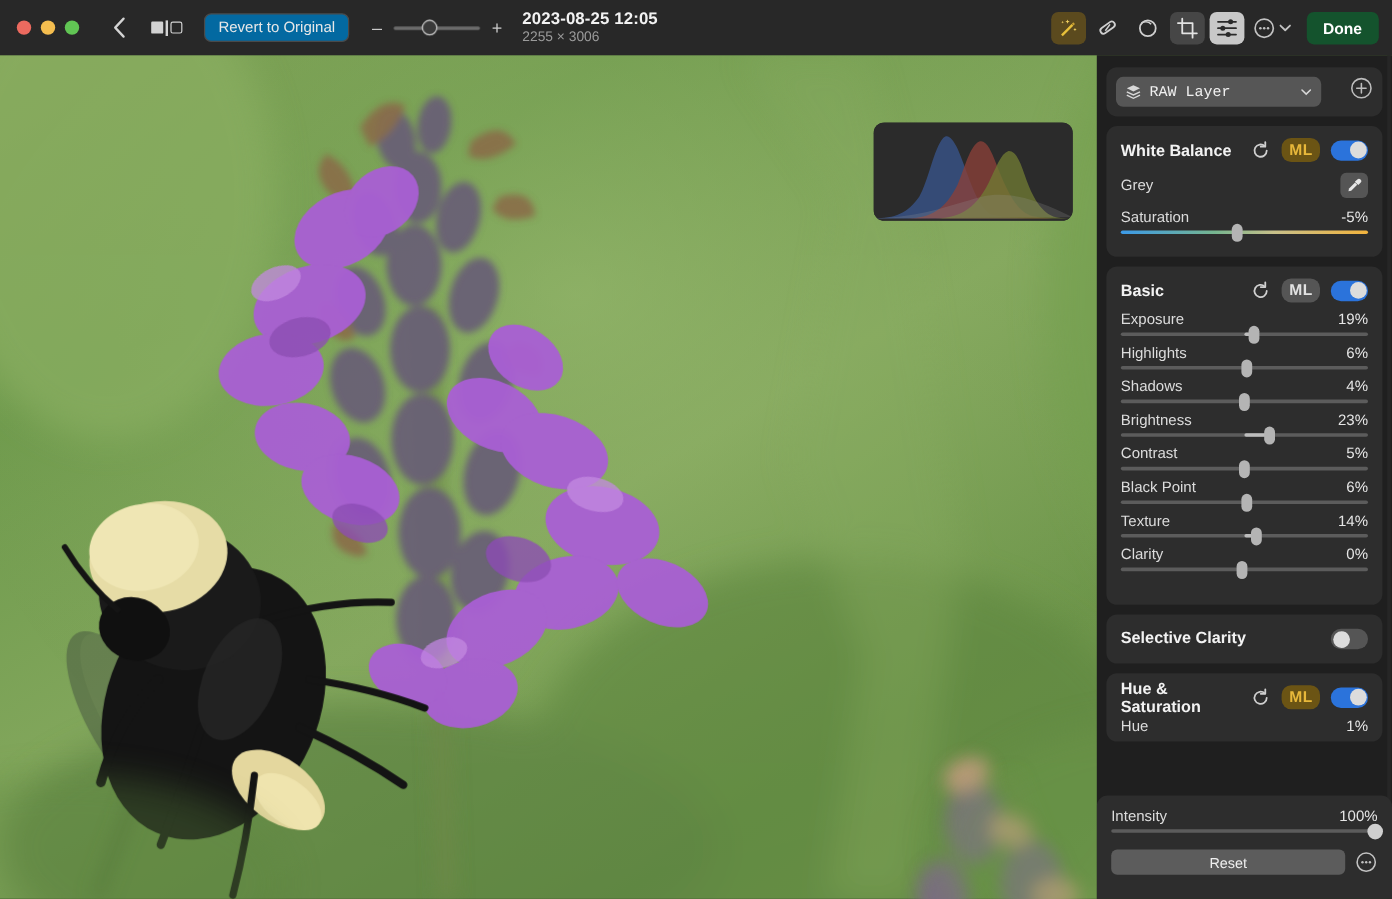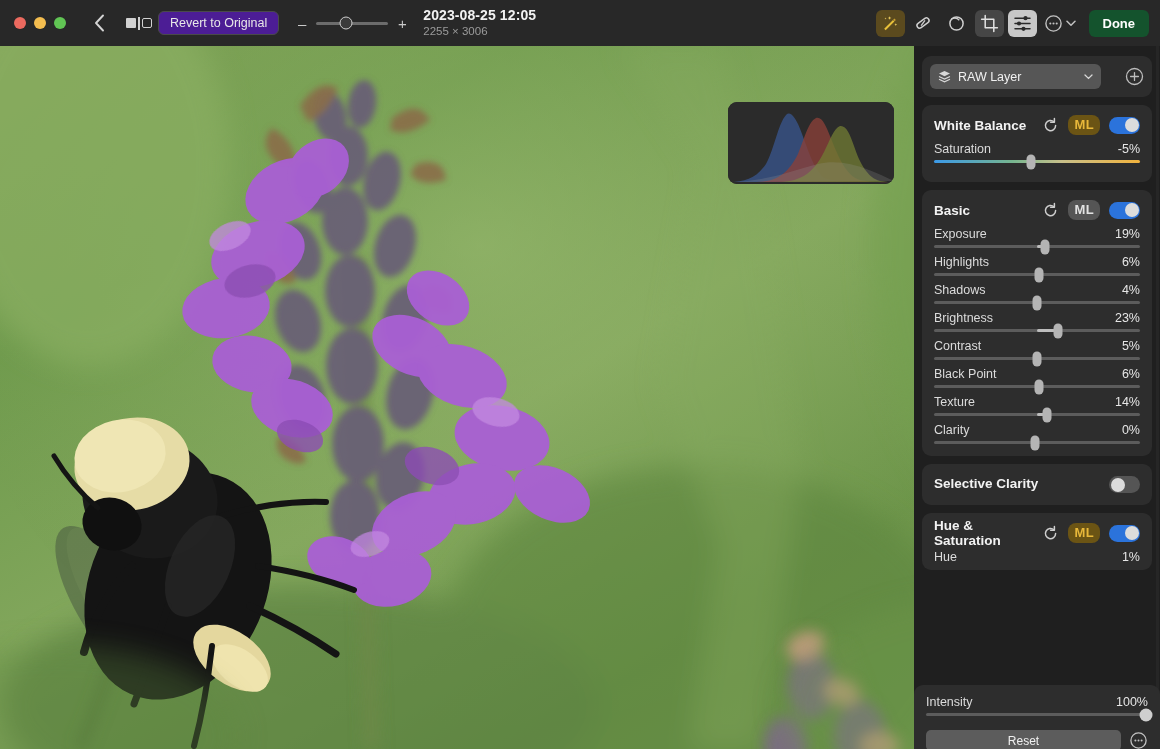--- a/index.html
+++ b/index.html
@@ -34,24 +34,24 @@
   .split-btn {
     margin-left: 14px; width: 30px; height: 26px;
     display: flex; align-items: center; justify-content: center;
     gap: 0px; cursor: pointer;
   }
   .sq-fill { width: 10px; height: 10px; background: #d2d2d2; border-radius: 1px; }
   .sq-bar  { width: 1.5px; height: 13px; background: #d2d2d2; margin: 0 2.5px; }
   .sq-out  { width: 10px; height: 10px; border: 1.5px solid #d2d2d2; border-radius: 2px; }
 
   .revert-btn {
-    margin-left: 4px;
+    margin-left: 16px;
     height: 24px; padding: 0 11px;
     border: 1px solid #4a4a4a; border-radius: 6px;
-    background: #4c1d95; color: #e8e8e8;
+    background: #0369a1; color: #e8e8e8;
     font-size: 12.5px; line-height: 22px;
     cursor: pointer;
   }
 
   .zoomgrp { display: flex; align-items: center; margin-left: 18px; gap: 9px; }
   .zsign { color: #c9c9c9; font-size: 15px; width: 10px; text-align: center; user-select: none; }
   .ztrack {
     position: relative; width: 72px; height: 3px;
     background: #6c6c6c; border-radius: 2px; cursor: pointer;
   }
@@ -108,21 +108,21 @@
     z-index: 25;
     overflow: hidden;
   }
   .sb-scroll { position: absolute; inset: 0 0 84px 0; overflow: hidden; }
   .card {
     background: #2d2d2d; border-radius: 9px;
     margin: 0 8px 8px 8px; padding: 9px 12px 12px 12px;
   }
   .card.first { margin-top: 10px; padding: 8px; }
 
-  .layer-row { display: flex; align-items: center; gap: 24px; }
+  .layer-row { display: flex; align-items: flex-start; gap: 24px; font-family: Liberation Mono, monospace; }
   .layer-select {
     flex: 1; height: 25px;
     background: #565656; border-radius: 6px;
     display: flex; align-items: center; gap: 7px;
     padding: 0 8px; cursor: pointer;
   }
   .layer-name { color: #f0f0f0; font-size: 12.5px; flex: 1; }
   .plus-btn { width: 19px; height: 19px; cursor: pointer; flex: none; }
 
   .sec-head {
@@ -192,21 +192,21 @@
     display: flex; align-items: flex-start;
     padding: 12px 12px;
   }
   .selclar-title { color: #f2f2f2; font-size: 13.5px; font-weight: bold; flex: 1; }
 
   .card.clipped { padding-bottom: 2px; }
 
   
   .sb-footer {
     position: absolute; bottom: 0; left: 0;
-    width: 246px; height: 64px;
+    width: 246px; height: 86px;
     background: #2d2d2d;
     border-radius: 9px 9px 0 0;
     padding: 10px 12px 0 12px;
   }
   .footer-btn-row { display: flex; align-items: center; gap: 8px; margin-top: 14px; }
   .reset-btn {
     flex: 1; height: 21px;
     background: #5c5c5c; border: none; border-radius: 5px;
     color: #f0f0f0; font-size: 12px; cursor: pointer;
   }
@@ -513,20 +513,29 @@
           <svg class="reset-ico" viewBox="0 0 17 17" fill="none">
             <path d="M13.6 8.5a5.1 5.1 0 1 1-1.6-3.7" stroke="#cfcfcf" stroke-width="1.5" fill="none" stroke-linecap="round"></path>
             <path d="M12.4 1.4v3.8H8.6" stroke="#cfcfcf" stroke-width="1.5" fill="none" stroke-linecap="round" stroke-linejoin="round"></path>
           </svg>
           <span class="ml-badge ml-on">ML</span>
           <div class="toggle on">
               <div class="kn"></div>
             </div>
         </div>
 
+        <div class="grey-row">
+          <span class="grey-label">Grey</span>
+          <div class="eyedrop">
+            <svg width="13" height="13" viewBox="0 0 13 13" fill="none">
+              <path d="M9.1 1.6a1.9 1.9 0 0 1 2.7 2.7L9.9 6.2 7 3.4z" fill="#e6e6e6"></path>
+              <path d="M7.2 4.1l1.8 1.8-5 5-2.3.5.5-2.3z" fill="#e6e6e6"></path>
+            </svg>
+          </div>
+        </div>
 
         <div class="slider-row">
           <div class="slider-lab">
             <span class="slider-name">Saturation</span>
             <span class="slider-val">-5%</span>
           </div>
           <div class="strack grad-temp">
             <div class="sknob" style="left:47%"></div>
           </div>
         </div>
@@ -614,21 +623,21 @@
           <div class="slider-lab">
             <span class="slider-name">Texture</span>
             <span class="slider-val">14%</span>
           </div>
           <div class="strack">
             <div class="sfill" style="left:50%;width:5%"></div>
             <div class="sknob" style="left:55%"></div>
           </div>
         </div>
 
-        <div class="slider-row" style="margin-bottom:0">
+        <div class="slider-row" style="margin-bottom:16px">
           <div class="slider-lab">
             <span class="slider-name">Clarity</span>
             <span class="slider-val">0%</span>
           </div>
           <div class="strack">
             <div class="sknob" style="left:49%"></div>
           </div>
         </div>
       </div>
 

